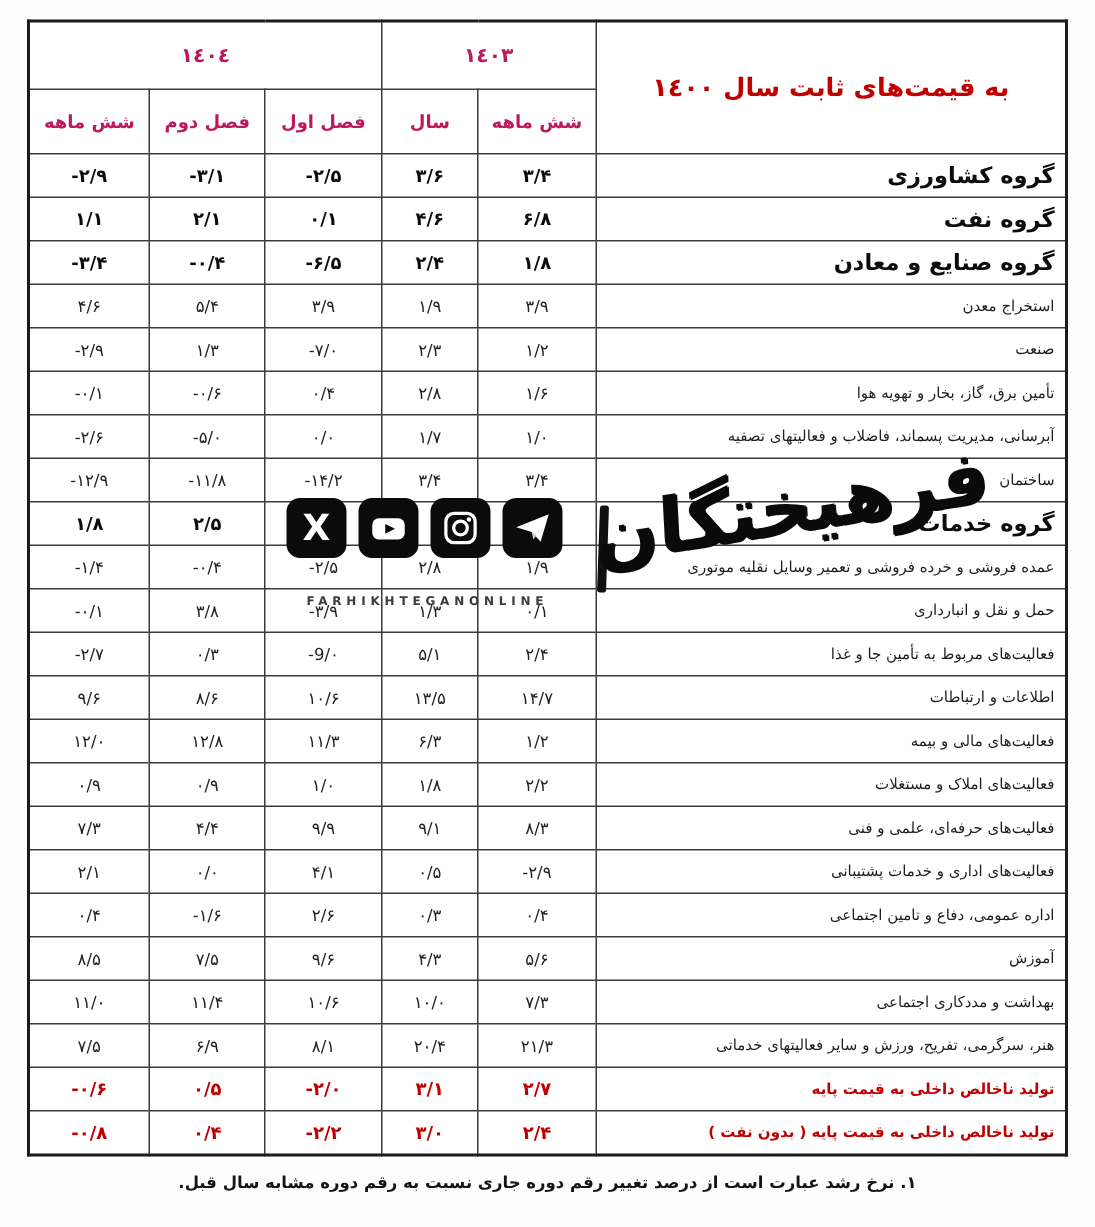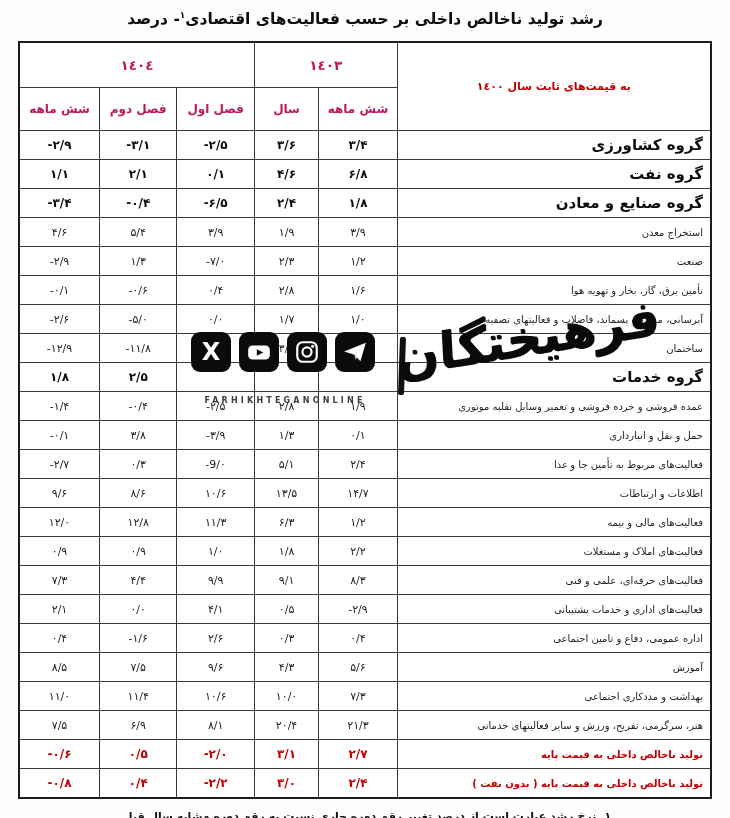--- a/index.html
+++ b/index.html
@@ -34,21 +34,21 @@
   col.c-sal{width:64px;}
   col.c-f1{width:77px;}
   col.c-f2{width:77px;}
   col.c-sh4{width:80px;}
   th,td{border:1px solid #3a3a3a;}
   thead th{font-weight:bold;color:#be185d;}
   .year-cell{height:42px;font-size:13.5px;}
   .subhead-row th{height:40px;font-size:12px;}
   .price-label{
     color:var(--accent,#c00000);
-    font-size:11px;
+    font-size:17px;
     font-weight:bold;
   }
   tbody td{height:26px;text-align:center;vertical-align:middle;}
   td.cat{
     text-align:right;
     padding-left:4px;
     padding-right:7px;
   }
   td.num span{direction:ltr;unicode-bidi:isolate;display:inline-block;}
   tr.group td.cat{font-size:15px;font-weight:bold;color:#0c0c0c;}
@@ -95,23 +95,20 @@
     direction:rtl;line-height:1;
     text-shadow:1px 1px 0 #0a0a0a;
     white-space:nowrap;
   }
 </style>
 </head>
 <body>
 
 <div class="page">
 
-  <div class="title">
-    <span>رشد تولید ناخالص داخلی بر حسب فعالیت‌های اقتصادی</span><sup>۱</sup><span>- درصد</span>
-  </div>
 
   <table class="gdp">
     <colgroup>
       <col class="c-cat">
         <col class="c-sh3">
         <col class="c-sal">
         <col class="c-f1">
         <col class="c-f2">
         <col class="c-sh4">
     </colgroup>

